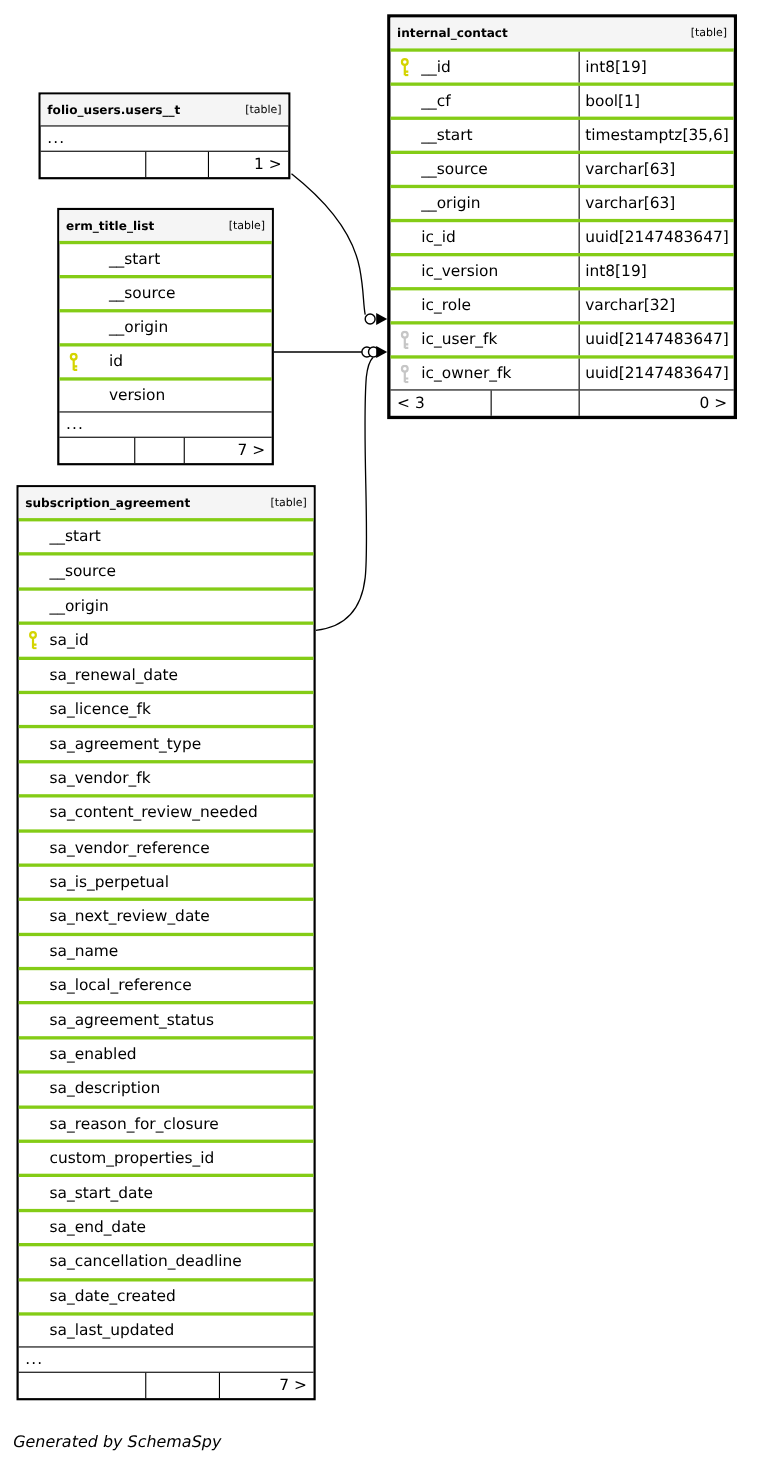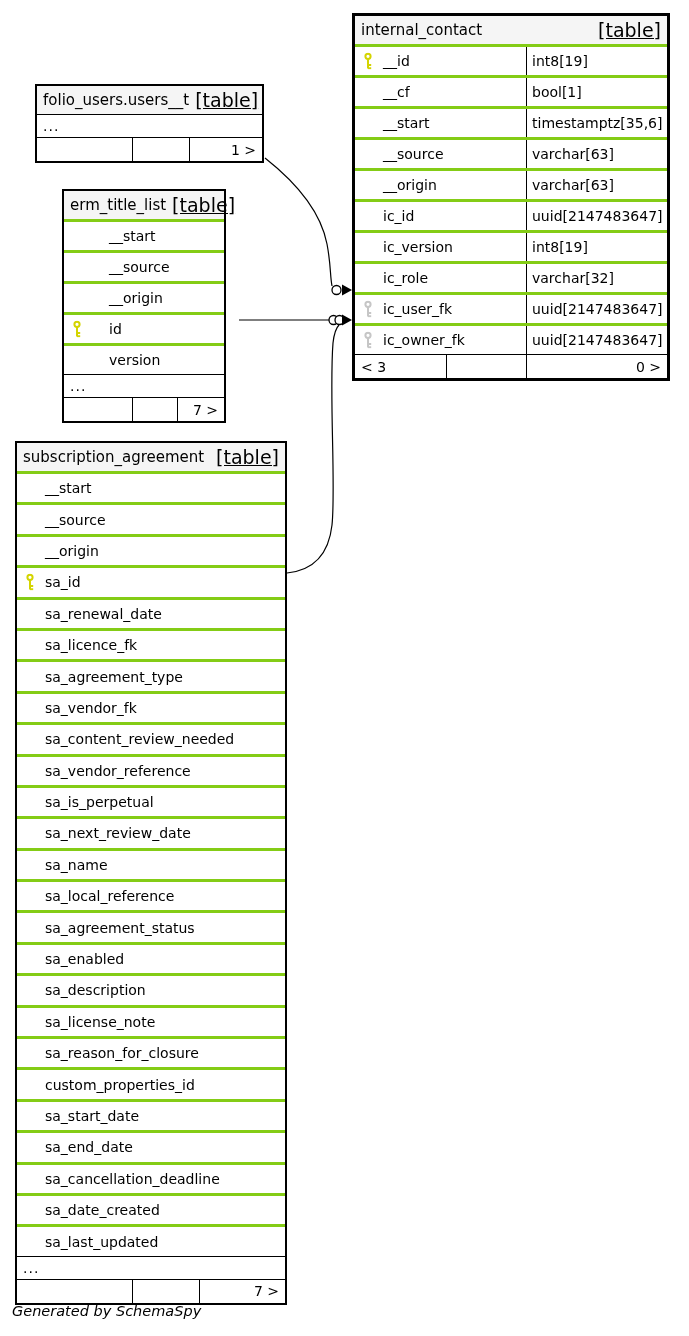--- a/index.html
+++ b/index.html
@@ -13,22 +13,22 @@
     position:absolute; z-index:1; background:#fff; box-sizing:border-box;
     border:2px solid #000; font-size:14px; --indent:28px;
   }
   .tbl.focus { border-width:3px; }
 
   .thead {
     display:flex; justify-content:space-between; align-items:center;
     background:#f5f5f5; height:28px; padding:0 6px; box-sizing:border-box;
     cursor:pointer;
   }
-  .tname { font-weight:normal; font-size:15px; white-space:nowrap; }
-  .ttag  { font-size:19px; white-space:nowrap; margin-left:6px;text-decoration:underline; }
+  .tname { font-weight:bold; font-size:11px; white-space:nowrap; }
+  .ttag  { font-size:10px; white-space:nowrap; margin-left:6px; }
 
   .trow {
     display:flex; align-items:stretch; height:28px; border-top:3px solid #84cc16;
   }
   #t-sub .trow { height:28.4px; }
   .cname {
     position:relative; display:flex; align-items:center;
     padding-left:var(--indent); box-sizing:border-box; white-space:nowrap;
     flex:1;
   }
@@ -176,21 +176,21 @@
       <span class="ttag">[table]</span>
     </div>
     <div class="ellip">...</div>
     <div class="tfoot">
       <span class="fcell fin" style="width:96px;"></span>
       <span class="fcell fmid" style="width:57px;"></span>
       <span class="fcell fout">1 &gt;</span>
     </div>
   </div>
 
-  <div class="tbl" id="t-erm" style="left:62px; top:189px; width:164px; --indent:45px;">
+  <div class="tbl" id="t-erm" style="left:52px; top:189px; width:197px; --indent:45px;">
     <div class="thead">
       <span class="tname">erm_title_list</span>
       <span class="ttag">[table]</span>
     </div>
     <div class="trow">
         <span class="cname">
 
           <span>__start</span>
         </span>
       </div>
@@ -339,26 +339,20 @@
       </div>
       <div class="trow">
         <span class="cname">
 
           <span>sa_description</span>
         </span>
       </div>
       <div class="trow">
         <span class="cname">
 
-          <span>sa_license_note</span>
-        </span>
-      </div>
-      <div class="trow">
-        <span class="cname">
-
           <span>sa_reason_for_closure</span>
         </span>
       </div>
       <div class="trow">
         <span class="cname">
 
           <span>custom_properties_id</span>
         </span>
       </div>
       <div class="trow">

